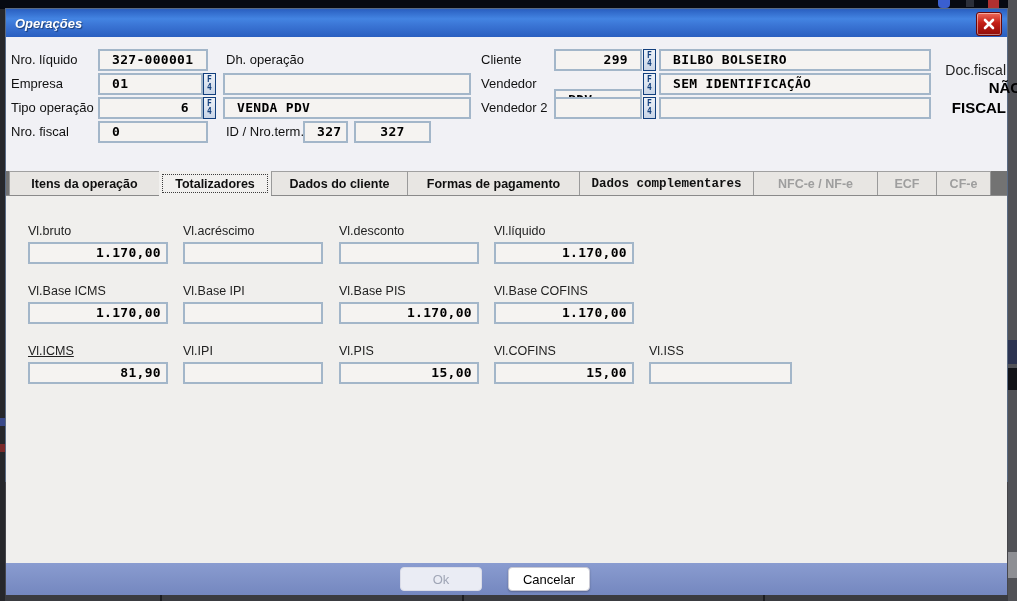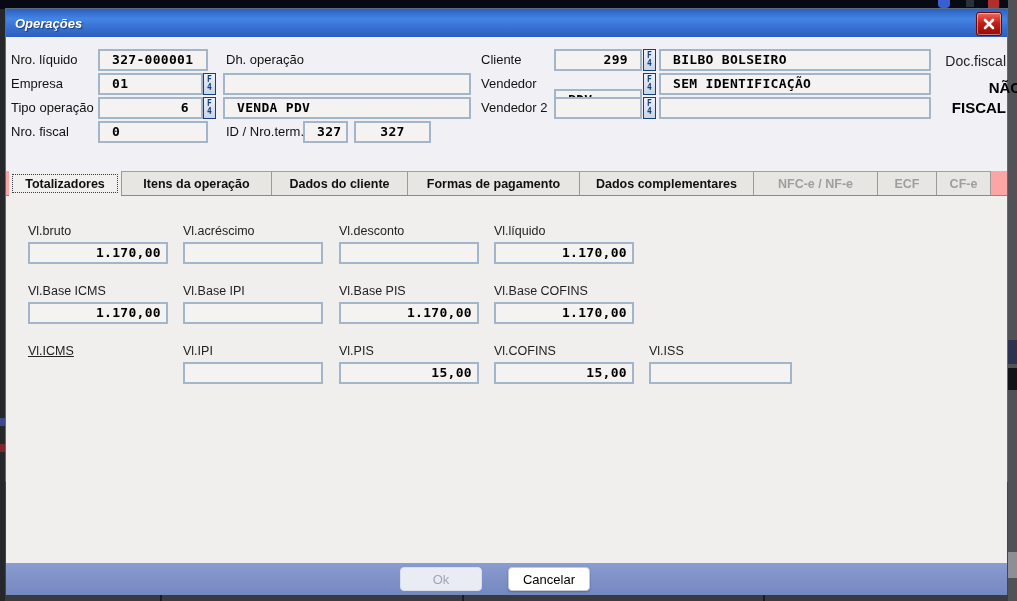--- a/index.html
+++ b/index.html
@@ -11,21 +11,21 @@
   }
   
   .bg-top{position:absolute;left:0;top:0;width:1017px;height:9px;background:#070a12;}
   .bg-left{position:absolute;left:0;top:9px;width:5px;height:592px;background:#26272b;}
   .bg-right{position:absolute;left:1008px;top:0;width:9px;height:601px;background:#515257;}
   .bg-bottom{position:absolute;left:5px;top:595px;width:1003px;height:6px;background:#3a3b40;}
   .frag{position:absolute;}
   
   .dialog{
     position:absolute;left:5px;top:8px;width:1003px;height:474px;
-    background:#fca5a5;border:1px solid #5a6b84;box-sizing:border-box;
+    background:#737373;border:1px solid #5a6b84;box-sizing:border-box;
   }
   .titlebar{
     position:absolute;left:0;top:0;width:100%;height:28px;
     background:linear-gradient(180deg,#2a5fc0 0%,#4384e2 35%,#3a74d4 60%,#2a5fc0 100%);
     display:flex;align-items:center;
   }
   .title{
     color:#ffffff;font-weight:bold;font-style:italic;font-size:13px;
     padding-left:9px;text-shadow:1px 1px 1px rgba(0,0,0,.45);
   }
@@ -46,21 +46,21 @@
   }
   .t-right{text-align:right;} .t-center{text-align:center;}
   .f4{
     position:absolute;width:13px;height:22px;box-sizing:border-box;
     background:linear-gradient(180deg,#eef2f8,#c9d5e7);
     border:1px solid #123f7d;color:#123f7d;
     display:flex;flex-direction:column;align-items:center;justify-content:center;
     font-family:"DejaVu Sans Mono", monospace;font-weight:bold;font-size:8px;line-height:8px;
     cursor:pointer;
   }
-  .docfiscal-label{position:absolute;font-size:14px;color:#222;text-align:right;}
+  .docfiscal-label{position:absolute;font-size:14px;color:#222;text-align:right;margin-top:9px;}
   .docfiscal-status{position:absolute;font-size:15px;font-weight:bold;color:#000;text-align:right;}
   
   .tabstrip{position:absolute;left:3px;top:162px;height:25px;display:flex;}
   .tab{
     height:24px;box-sizing:border-box;background:#e8e6e3;
     border-top:1px solid #a0a0a0;border-left:1px solid #9a9a9a;
     font-size:12.5px;font-weight:bold;color:#101010;
     display:flex;align-items:center;justify-content:center;cursor:pointer;flex:none;
   }
   .tab:last-child{border-right:1px solid #9a9a9a;}
@@ -173,25 +173,25 @@
     <span class="lbl" style="left:220px;top:84px;">ID / Nro.term.</span>
     <div class="fld t-right" style="left:297px;top:84px;width:45px;">327</div>
     <div class="fld t-center" style="left:348px;top:84px;width:77px;">327</div>
 
     <span class="docfiscal-label" style="left:900px;top:16px;width:100px;">Doc.fiscal</span>
     <span class="docfiscal-status" style="left:916px;top:42px;width:100px;">NÃO</span>
     <span class="docfiscal-status" style="left:900px;top:62px;width:100px;">FISCAL</span>
   </div>
 
   <div class="tabstrip">
+    <div class="tab" style="width:150px;">Itens da operação</div>
     <div class="tab active" style="width:112px;">Totalizadores</div>
-    <div class="tab" style="width:150px;">Itens da operação</div>
     <div class="tab" style="width:136px;">Dados do cliente</div>
     <div class="tab" style="width:172px;">Formas de pagamento</div>
-    <div class="tab" style="width:174px;">Dados complementares</div>
+    <div class="tab" style="width:174px;font-family:Liberation Mono, monospace;">Dados complementares</div>
     <div class="tab disabled" style="width:124px;">NFC-e / NF-e</div>
     <div class="tab disabled" style="width:59px;">ECF</div>
     <div class="tab disabled" style="width:55px;">CF-e</div>
   </div>
 
   <div class="content">
 
     <span class="mlbl" style="left:22px;top:28px;">Vl.bruto</span>
     <div class="mfld" style="left:22px;top:46px;">1.170,00</div>
     <span class="mlbl" style="left:177px;top:28px;">Vl.acréscimo</span>
@@ -204,20 +204,21 @@
     <span class="mlbl" style="left:22px;top:88px;">Vl.Base ICMS</span>
     <div class="mfld" style="left:22px;top:106px;">1.170,00</div>
     <span class="mlbl" style="left:177px;top:88px;">Vl.Base IPI</span>
     <div class="mfld" style="left:177px;top:106px;"></div>
     <span class="mlbl" style="left:333px;top:88px;">Vl.Base PIS</span>
     <div class="mfld" style="left:333px;top:106px;">1.170,00</div>
     <span class="mlbl" style="left:488px;top:88px;">Vl.Base COFINS</span>
     <div class="mfld" style="left:488px;top:106px;">1.170,00</div>
 
     <span class="mlbl" style="left:22px;top:148px;text-decoration:underline;">Vl.ICMS</span>
+    <div class="mfld" style="left:22px;top:166px;">81,90</div>
     <span class="mlbl" style="left:177px;top:148px;">Vl.IPI</span>
     <div class="mfld" style="left:177px;top:166px;"></div>
     <span class="mlbl" style="left:333px;top:148px;">Vl.PIS</span>
     <div class="mfld" style="left:333px;top:166px;">15,00</div>
     <span class="mlbl" style="left:488px;top:148px;">Vl.COFINS</span>
     <div class="mfld" style="left:488px;top:166px;">15,00</div>
     <span class="mlbl" style="left:643px;top:148px;">Vl.ISS</span>
     <div class="mfld" style="left:643px;top:166px;width:143px;"></div>
   </div>
 

